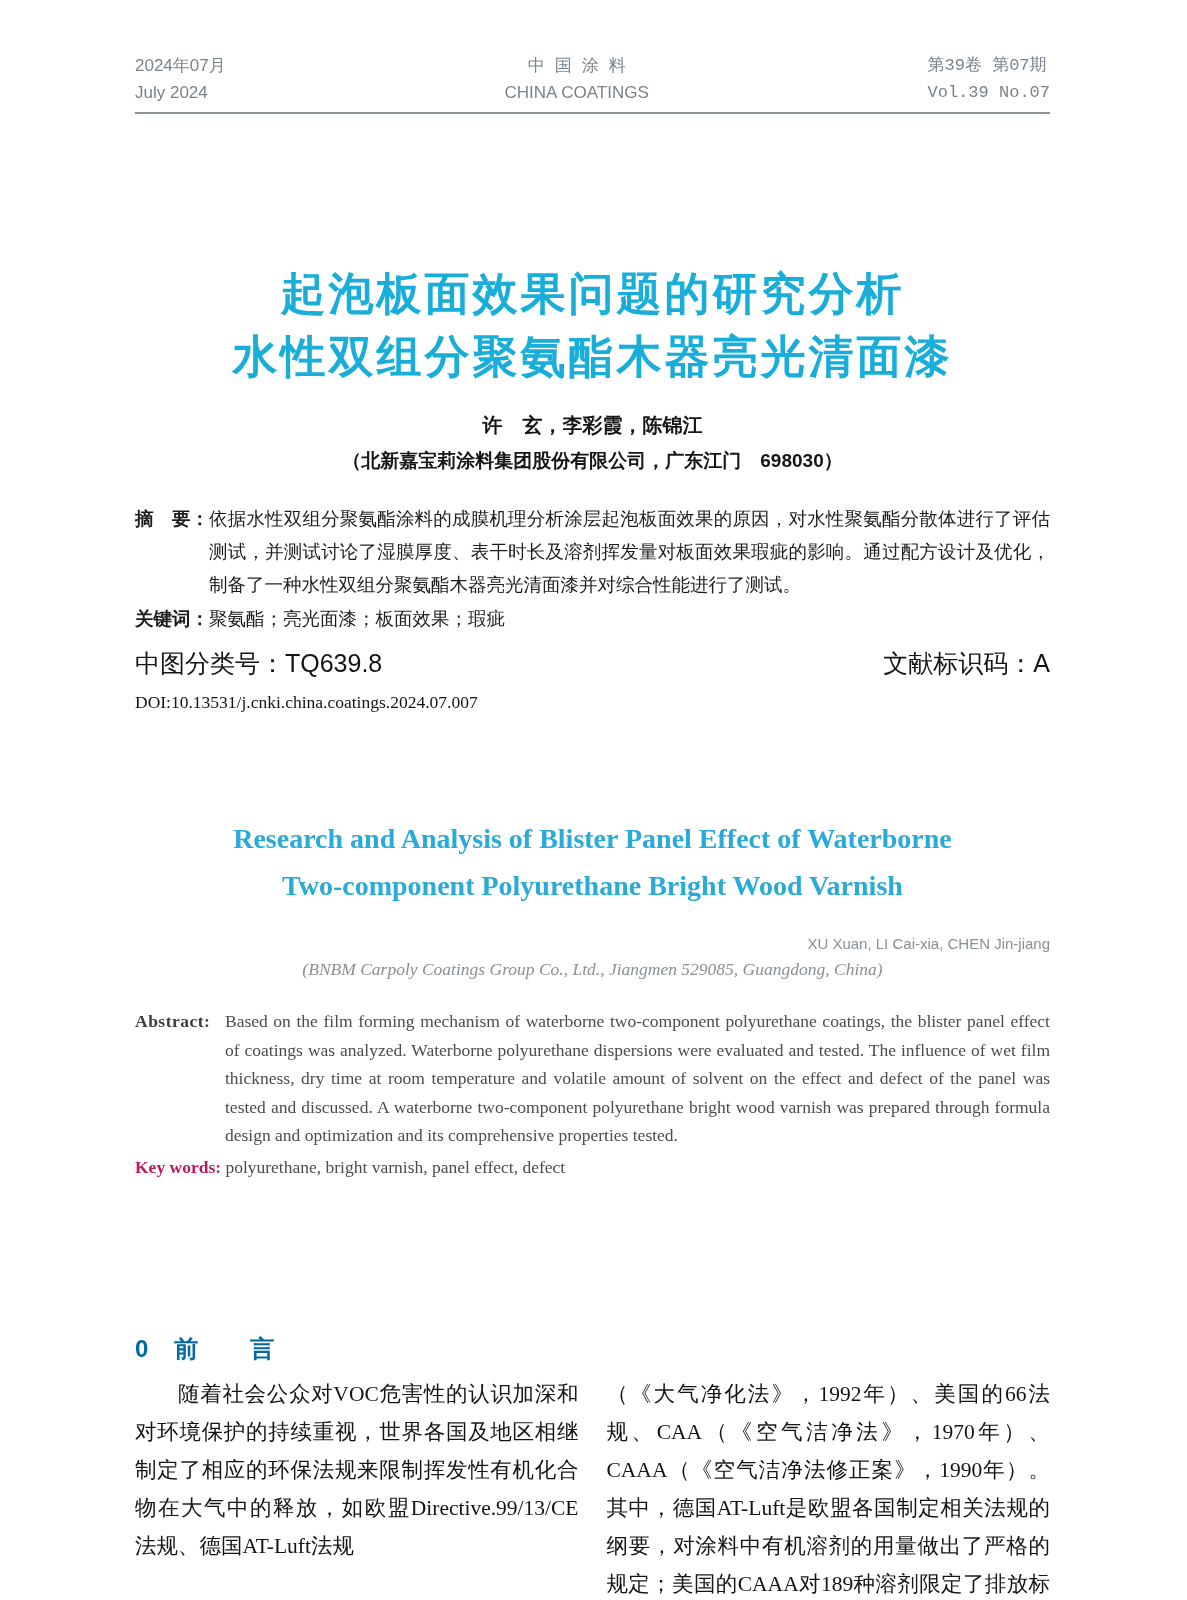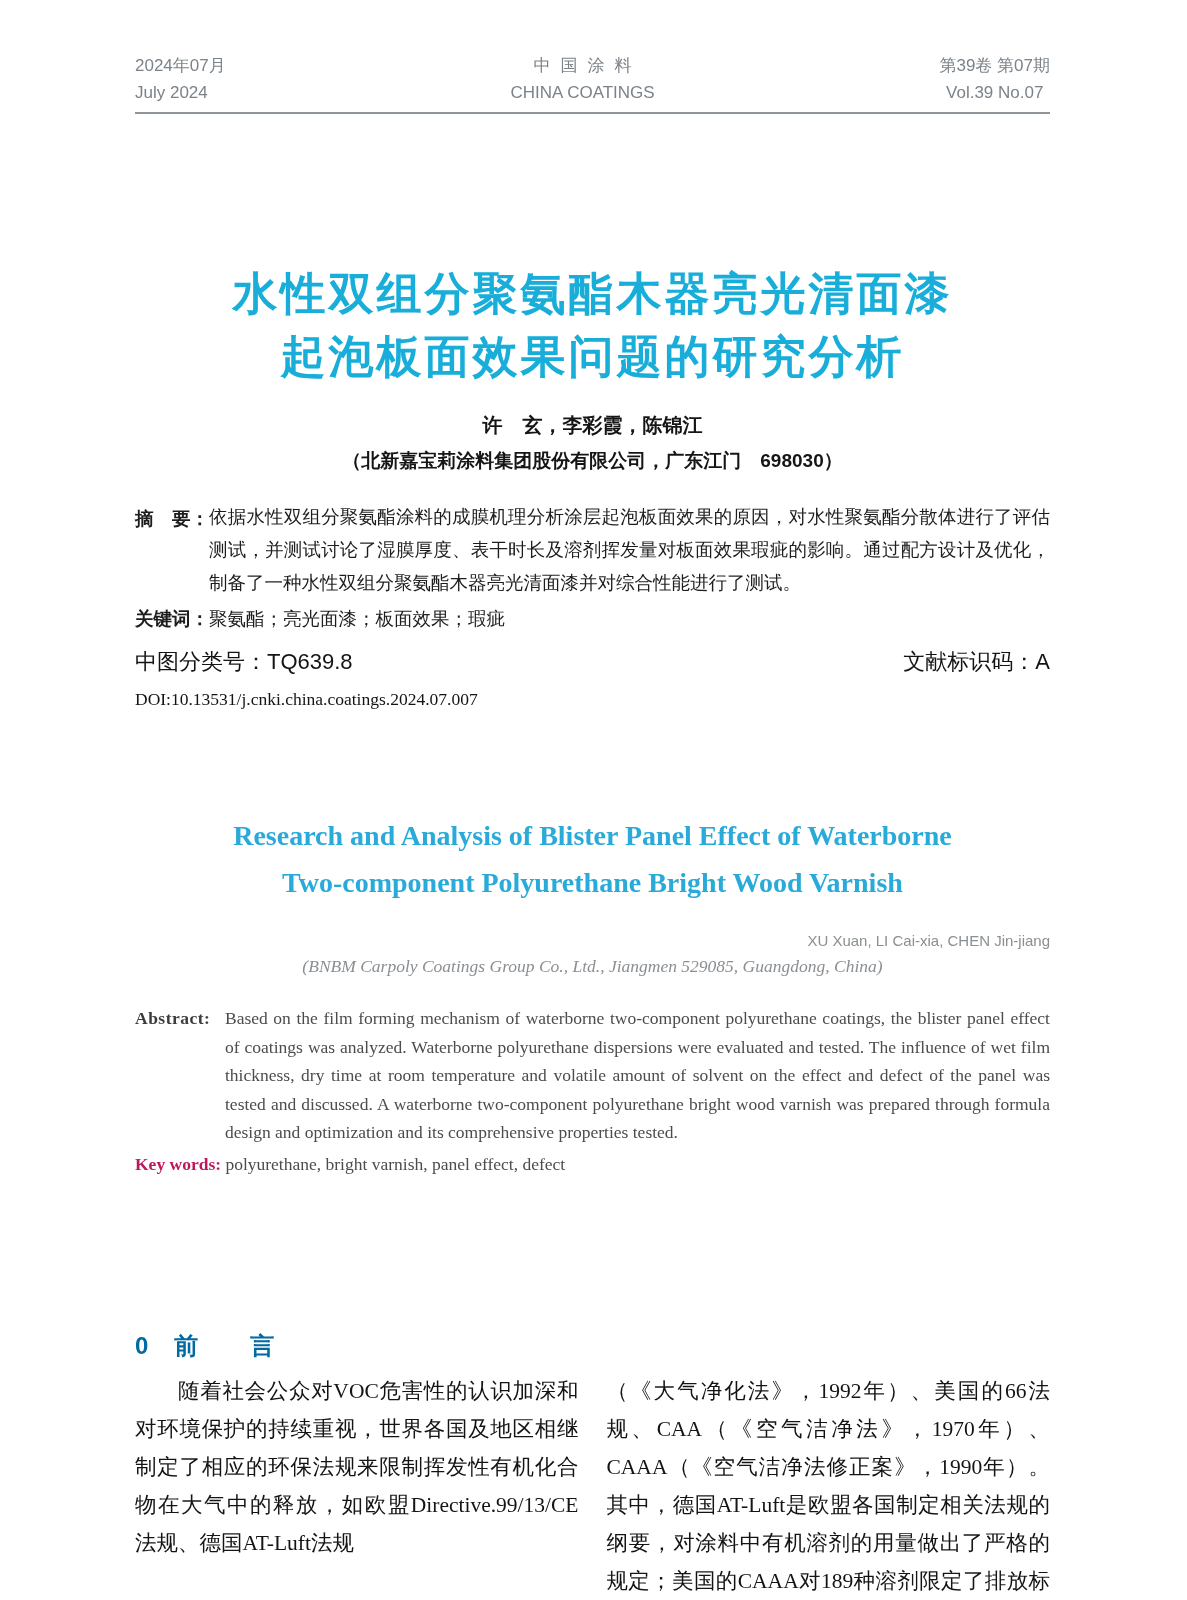--- a/index.html
+++ b/index.html
@@ -22,21 +22,21 @@
     justify-content: space-between;
     align-items: flex-end;
     border-bottom: 2px solid #8e969c;
     padding-bottom: 6px;
     gap: 24px;
   }
   .jh-col { font-size: 17px; line-height: 27px; color: #7b838a; }
   .jh-left { text-align: left; }
   .jh-center { text-align: center; }
   .jh-center .cn { letter-spacing: 10px; padding-left: 10px; }
-  .jh-right { text-align: center; }
+  .jh-right { text-align: left; font-family: Liberation Mono, monospace; }
 
   
   .title-cn {
     margin-top: 148px;
     text-align: center;
     color: #18aed9;
     font-size: 45px;
     font-weight: bold;
     line-height: 63px;
     letter-spacing: 3px;
@@ -58,29 +58,29 @@
 
   
   .abstract-cn {
     margin-top: 28px;
     display: flex;
     font-size: 18.5px;
     line-height: 33px;
     color: #1d1d1d;
   }
   .abstract-cn .label { font-weight: bold; white-space: nowrap; }
-  .abstract-cn .text { flex: 1; text-align: justify; font-family: Liberation Mono, monospace; }
+  .abstract-cn .text { flex: 1; text-align: justify; }
   .keywords-cn { margin-top: 1px; font-size: 18.5px; line-height: 33px; color: #1d1d1d; }
   .keywords-cn .label { font-weight: bold; }
 
   .meta-row {
     margin-top: 12px;
     display: flex;
     justify-content: space-between;
-    font-size: 22px;
+    font-size: 25px;
     color: #141414;
   }
   .doi-line {
     margin-top: 12px;
     font-family: "Liberation Serif", "DejaVu Serif", serif;
     font-size: 17.5px;
     color: #141414;
   }
 
   
@@ -175,22 +175,22 @@
         <div class="cn">中国涂料</div>
         <div class="en">CHINA COATINGS</div>
       </div>
       <div class="jh-col jh-right">
         <div class="cn">第39卷 第07期</div>
         <div class="en">Vol.39 No.07</div>
       </div>
     </div>
 
     <h1 class="title-cn">
+      <div>起泡板面效果问题的研究分析</div>
       <div>水性双组分聚氨酯木器亮光清面漆</div>
-      <div>起泡板面效果问题的研究分析</div>
     </h1>
 
     <div class="authors-cn">许　玄，李彩霞，陈锦江</div>
     <div class="affiliation-cn">（北新嘉宝莉涂料集团股份有限公司，广东江门　698030）</div>
 
     <div class="abstract-cn">
       <span class="label">摘　要：</span>
       <div class="text">依据水性双组分聚氨酯涂料的成膜机理分析涂层起泡板面效果的原因，对水性聚氨酯分散体进行了评估测试，并测试讨论了湿膜厚度、表干时长及溶剂挥发量对板面效果瑕疵的影响。通过配方设计及优化，制备了一种水性双组分聚氨酯木器亮光清面漆并对综合性能进行了测试。</div>
     </div>
 

